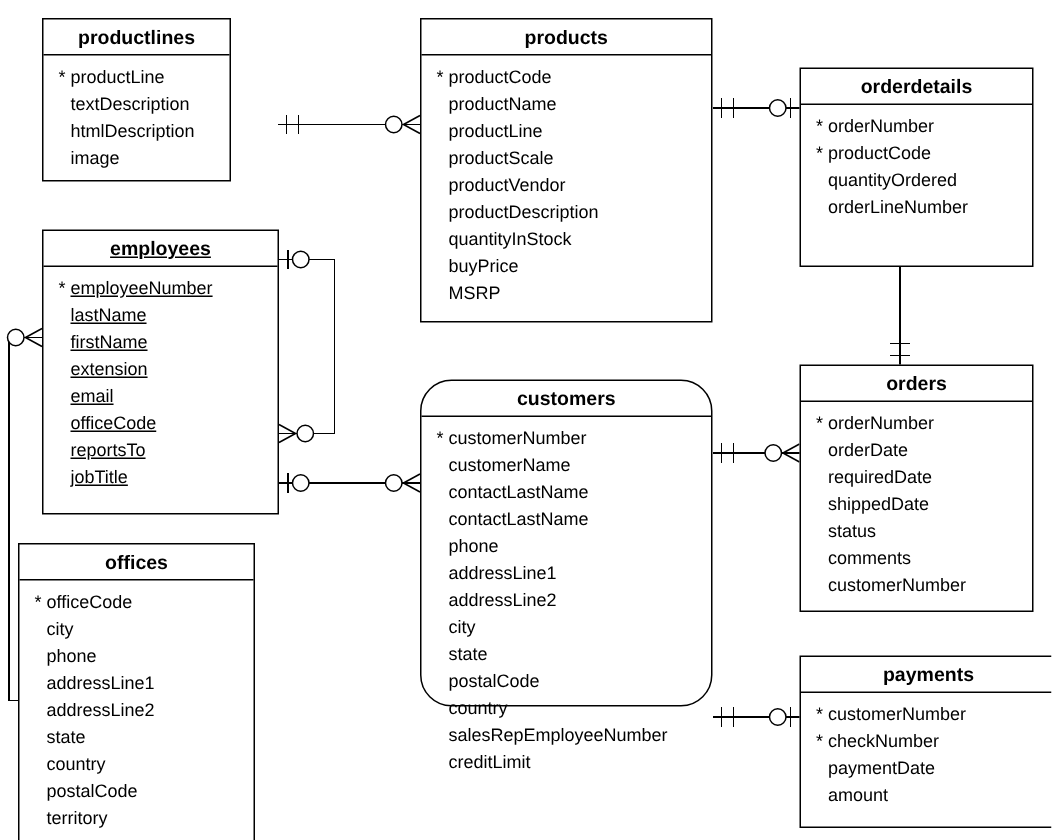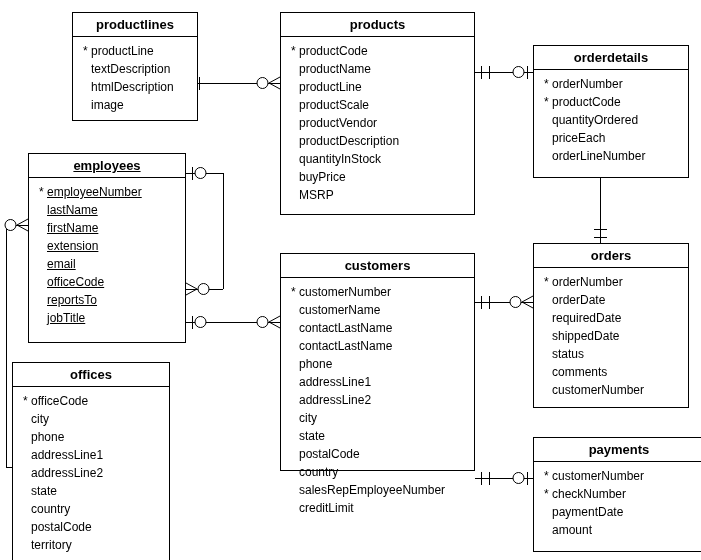--- a/index.html
+++ b/index.html
@@ -84,21 +84,21 @@
       </g>
       <g>
         <line x1="475" y1="478" x2="533" y2="478" stroke="#000000" stroke-width="1" shape-rendering="crispEdges"></line>
         <line x1="481" y1="471.5" x2="481" y2="484.5" stroke="#000000" stroke-width="1" shape-rendering="crispEdges"></line>
         <line x1="489" y1="471.5" x2="489" y2="484.5" stroke="#000000" stroke-width="1" shape-rendering="crispEdges"></line>
         <line x1="527" y1="484.5" x2="527" y2="471.5" stroke="#000000" stroke-width="1" shape-rendering="crispEdges"></line>
         <circle cx="518.5" cy="478" r="5.5" fill="#ffffff" stroke="#000000" stroke-width="1"></circle>
       </g>
     </svg>
 
-<div class="er-table" style="left: 28px; top: 12px; width: 126px; height: 109px; margin-left: 44px;">
+<div class="er-table" style="left: 28px; top: 12px; width: 126px; height: 109px;">
       <div class="er-title">productlines</div>
       <div class="er-fields">
         <div class="er-row"><span class="pk-star">*</span><span>productLine</span></div>
         <div class="er-row"><span class="pk-star"></span><span>textDescription</span></div>
         <div class="er-row"><span class="pk-star"></span><span>htmlDescription</span></div>
         <div class="er-row"><span class="pk-star"></span><span>image</span></div>
       </div>
     </div>
     <div class="er-table" style="left: 280px; top: 12px; width: 195px; height: 203px;">
       <div class="er-title">products</div>
@@ -113,38 +113,37 @@
         <div class="er-row"><span class="pk-star"></span><span>buyPrice</span></div>
         <div class="er-row"><span class="pk-star"></span><span>MSRP</span></div>
       </div>
     </div>
     <div class="er-table" style="left: 533px; top: 12px; width: 156px; height: 133px; margin-top: 33px;">
       <div class="er-title">orderdetails</div>
       <div class="er-fields">
         <div class="er-row"><span class="pk-star">*</span><span>orderNumber</span></div>
         <div class="er-row"><span class="pk-star">*</span><span>productCode</span></div>
         <div class="er-row"><span class="pk-star"></span><span>quantityOrdered</span></div>
-        <div class="er-row"><span class="pk-star"></span><span>priceEach</span></div>
         <div class="er-row"><span class="pk-star"></span><span>orderLineNumber</span></div>
       </div>
     </div>
     <div class="er-table" style="left: 28px; top: 153px; width: 158px; height: 190px; text-decoration: underline;">
       <div class="er-title">employees</div>
       <div class="er-fields">
         <div class="er-row"><span class="pk-star">*</span><span>employeeNumber</span></div>
         <div class="er-row"><span class="pk-star"></span><span>lastName</span></div>
         <div class="er-row"><span class="pk-star"></span><span>firstName</span></div>
         <div class="er-row"><span class="pk-star"></span><span>extension</span></div>
         <div class="er-row"><span class="pk-star"></span><span>email</span></div>
         <div class="er-row"><span class="pk-star"></span><span>officeCode</span></div>
         <div class="er-row"><span class="pk-star"></span><span>reportsTo</span></div>
         <div class="er-row"><span class="pk-star"></span><span>jobTitle</span></div>
       </div>
     </div>
-    <div class="er-table" style="left: 280px; top: 253px; width: 195px; height: 218px;">
+    <div class="er-table" style="left: 280px; top: 253px; width: 195px; height: 218px; border-radius: 21px;">
       <div class="er-title">customers</div>
       <div class="er-fields">
         <div class="er-row"><span class="pk-star">*</span><span>customerNumber</span></div>
         <div class="er-row"><span class="pk-star"></span><span>customerName</span></div>
         <div class="er-row"><span class="pk-star"></span><span>contactLastName</span></div>
         <div class="er-row"><span class="pk-star"></span><span>contactLastName</span></div>
         <div class="er-row"><span class="pk-star"></span><span>phone</span></div>
         <div class="er-row"><span class="pk-star"></span><span>addressLine1</span></div>
         <div class="er-row"><span class="pk-star"></span><span>addressLine2</span></div>
         <div class="er-row"><span class="pk-star"></span><span>city</span></div>

